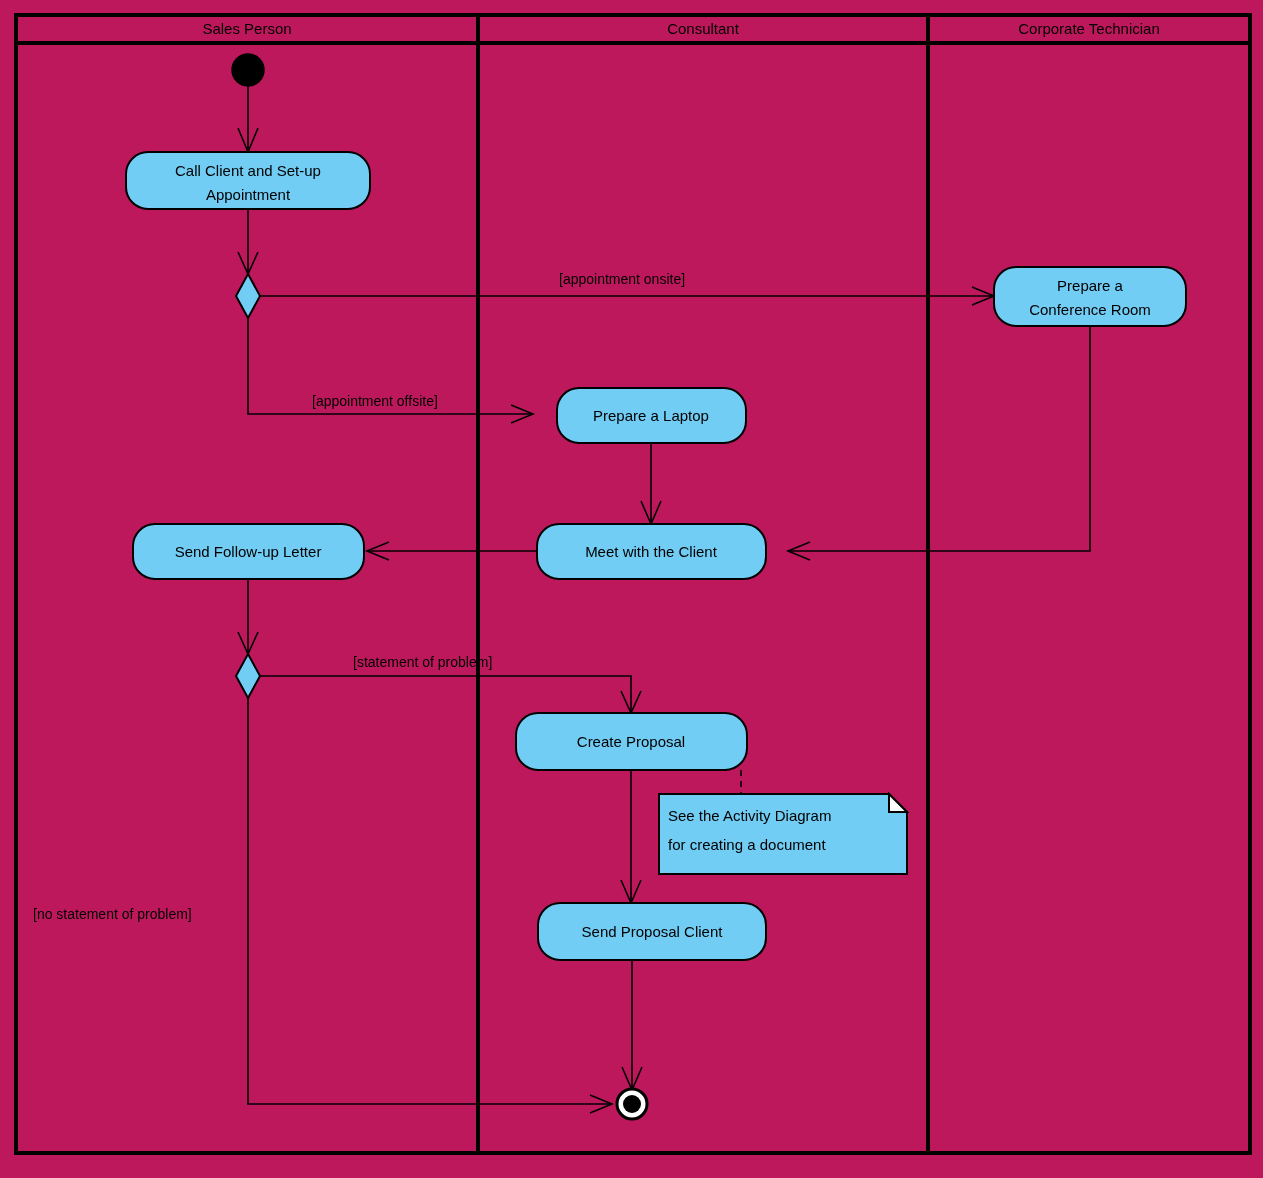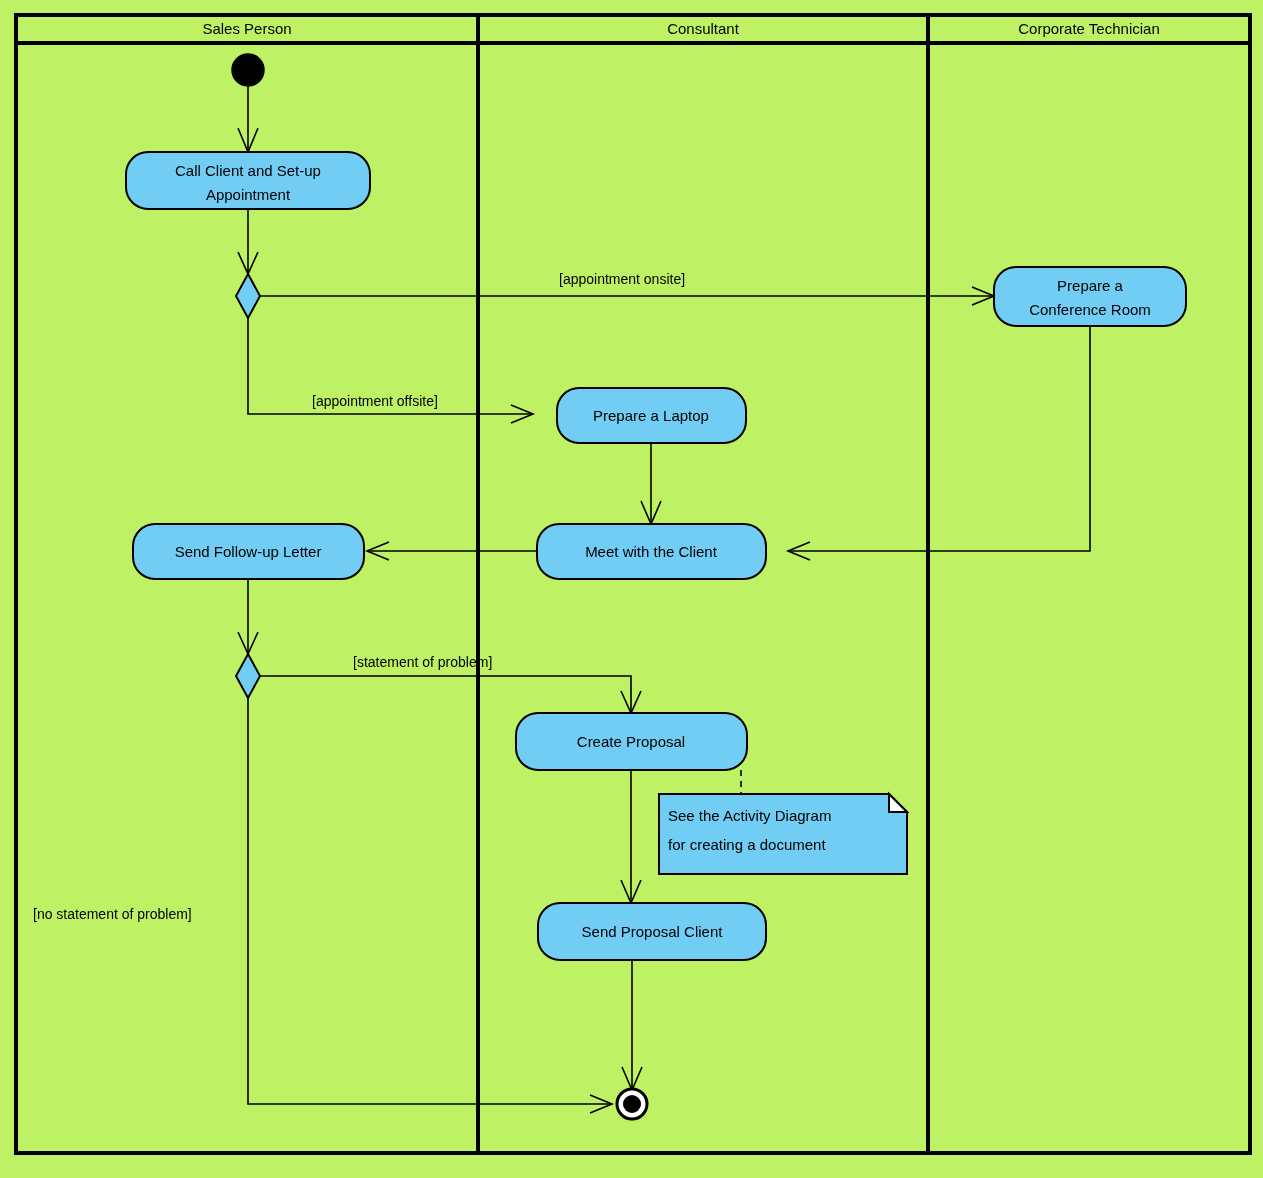--- a/index.html
+++ b/index.html
@@ -8,21 +8,21 @@
     padding: 0;
     background: #ffffff;
   }
   body {
     font-family: "Liberation Sans", sans-serif;
   }
   #canvas {
     position: relative;
     width: 1263px;
     height: 1178px;
-    background: #bef264;
+    background: #be185d;
     overflow: hidden;
   }
   svg#diagram {
     position: absolute;
     left: 0;
     top: 0;
     width: 1263px;
     height: 1178px;
   }
   .frame-line {

